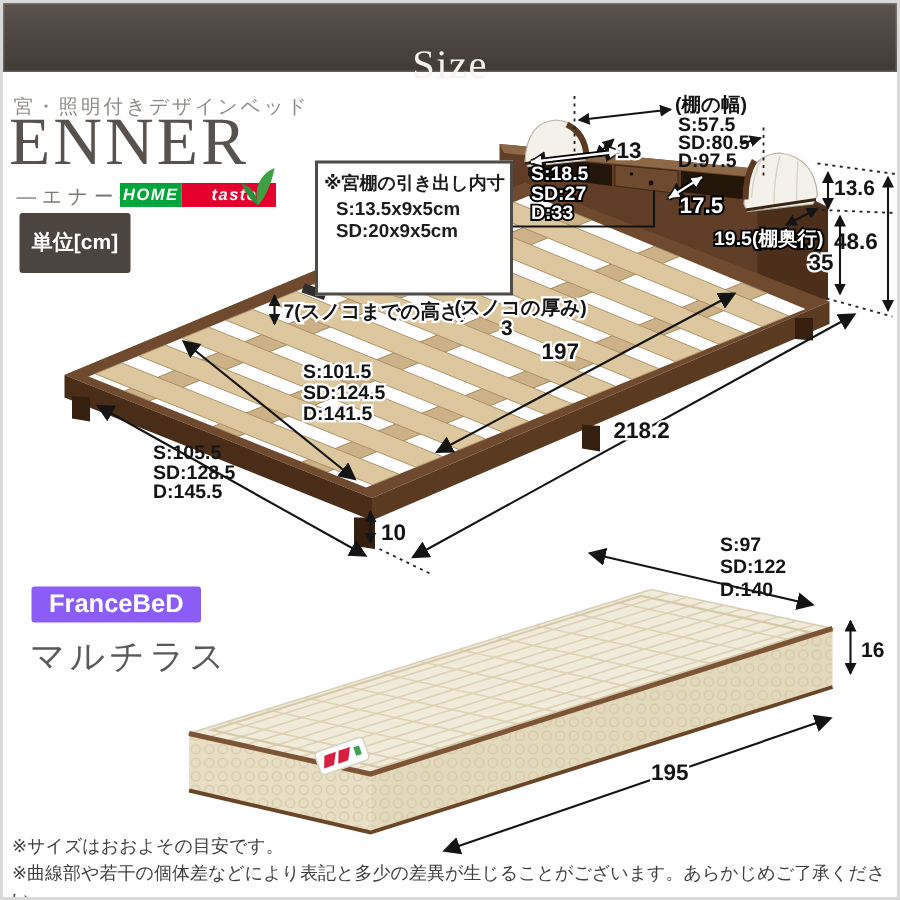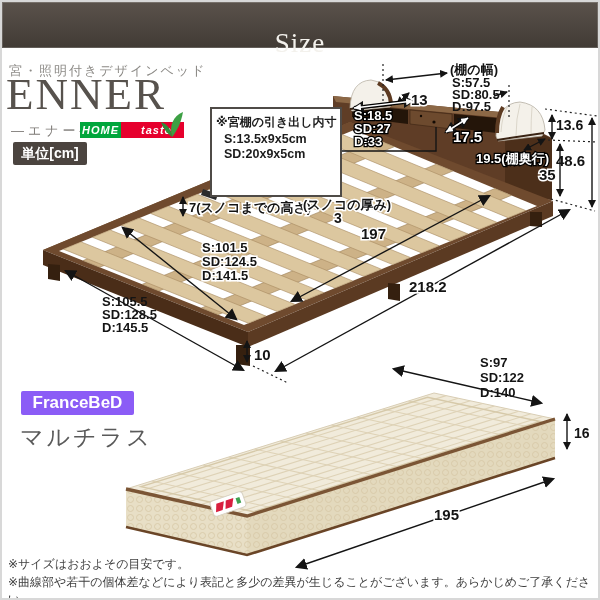--- a/index.html
+++ b/index.html
@@ -17,21 +17,21 @@
   .subtitle{position:absolute;left:9px;top:62px;font-size:13px;color:#8c8a86;letter-spacing:2px;z-index:20;}
   .prodname{position:absolute;left:6px;top:72px;font-family:"Liberation Serif","DejaVu Serif",serif;
           font-size:45px;color:#57524d;letter-spacing:2px;line-height:1;z-index:20;}
   .reading{position:absolute;left:11px;top:122px;font-size:13px;color:#7d7a76;letter-spacing:4px;z-index:20;}
   .hlogo{position:absolute;left:80px;top:122px;display:flex;z-index:20;}
   .hlogo .hl-home{background:#00a63c;color:#fff;font-weight:bold;font-style:italic;
           font-size:11px;padding:2px 2px;letter-spacing:1px;}
   .hlogo .hl-taste{background:#e6002d;color:#fff;font-weight:bold;font-style:italic;
           font-size:11px;padding:2px 12px 2px 20px;letter-spacing:1px;}
   .leaf{position:absolute;left:160px;top:111px;z-index:21;}
-  .unitbox{position:absolute;left:13px;top:142px;width:74px;height:23px;background:#4b443f;
+  .unitbox{position:absolute;left:13px;top:142px;width:74px;height:40px;background:#4b443f;
           color:#fff;font-weight:bold;font-size:14px;display:flex;align-items:center;
           justify-content:center;border-radius:2px;z-index:20;}
   
   .infobox{position:absolute;left:210px;top:107px;width:128px;height:86px;background:#fff;
           border:2px solid #4f4b47;z-index:20;font-weight:bold;color:#1c1c1c;}
   .infobox .ib-title{font-size:12px;margin:5px 0 1px 4px;letter-spacing:0;}
   .infobox .ib-line{font-size:12.5px;margin:1px 0 0 12px;}
   
   .fb-logo{position:absolute;left:21px;top:391px;width:113px;height:24px;background:#8b5cf6;
           color:#fff;font-weight:bold;font-size:17px;display:flex;align-items:center;

